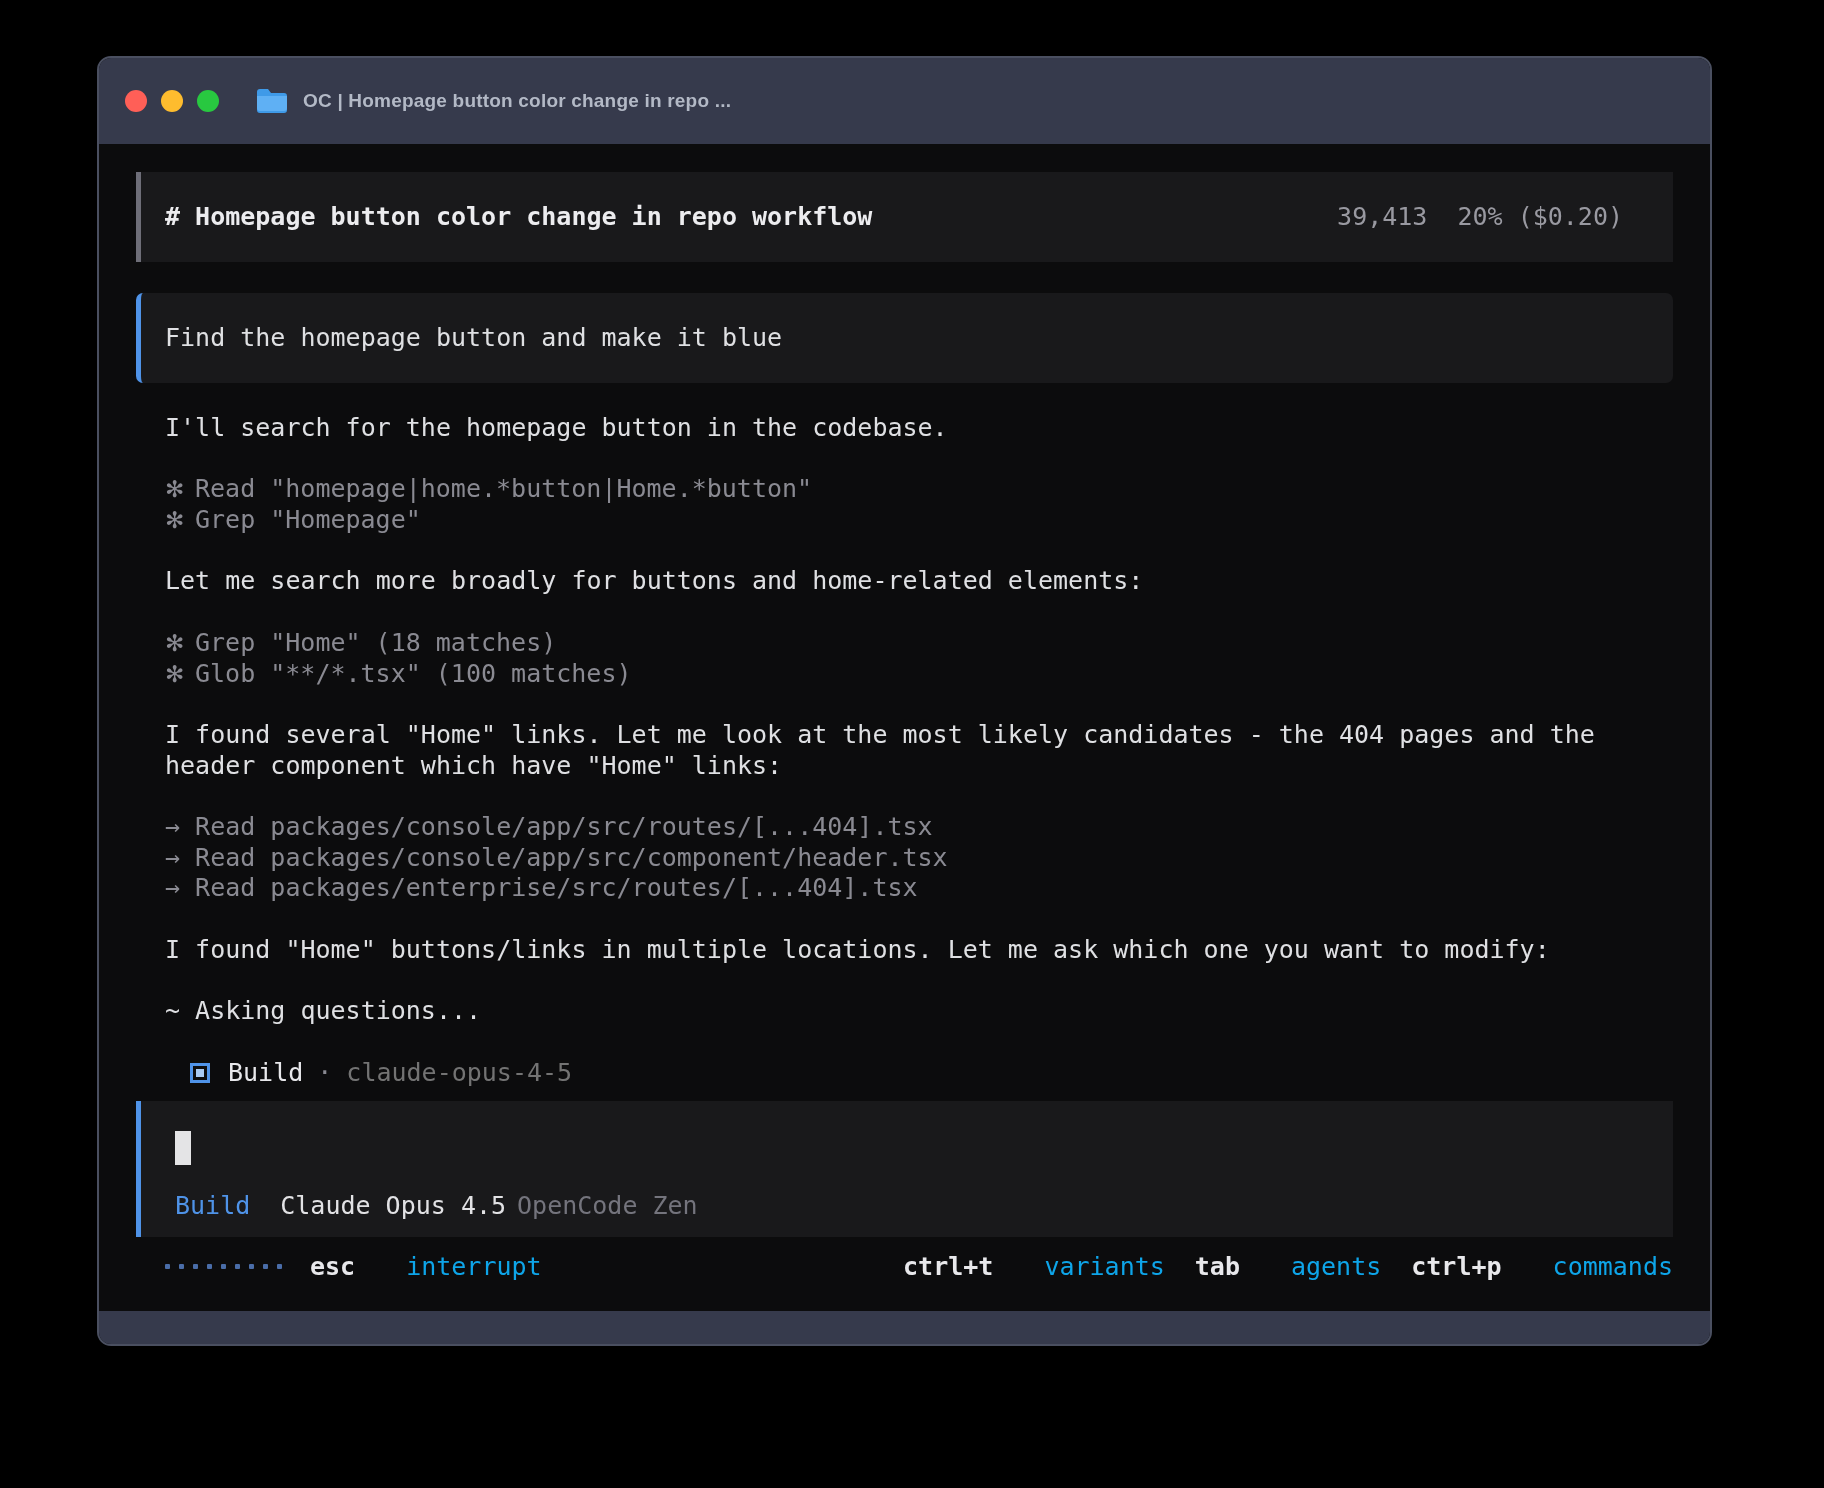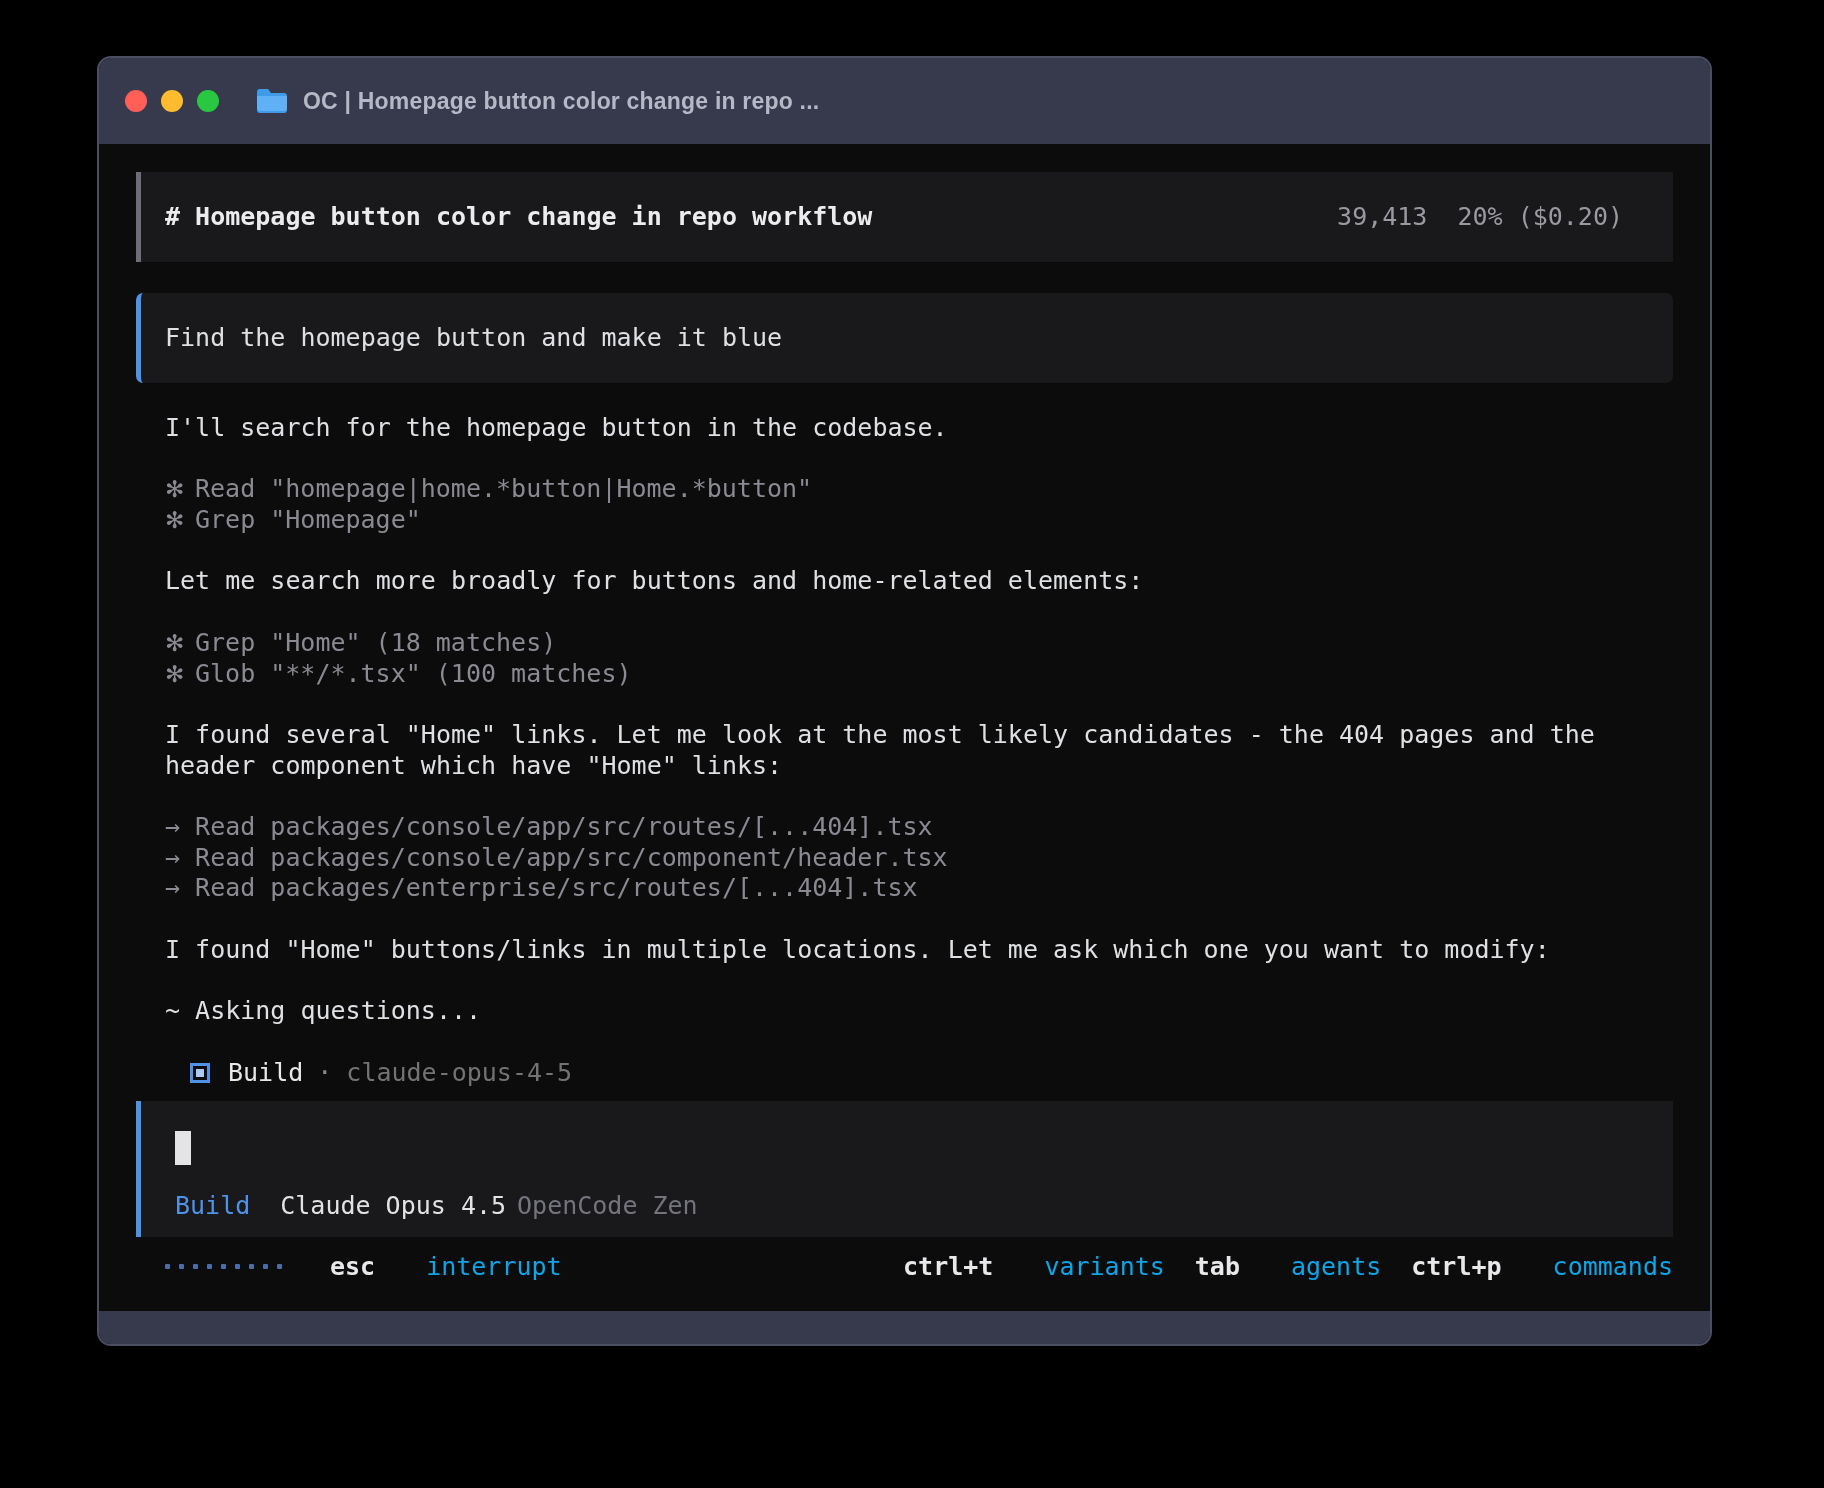--- a/index.html
+++ b/index.html
@@ -13,21 +13,21 @@
   }
   .titlebar {
     height:86px; background:#363a4c; flex:0 0 auto;
     display:flex; align-items:center; padding:0 0 0 26px;
   }
   .traffic { display:flex; gap:14px; align-items:center; }
   .light { width:22px; height:22px; border-radius:50%; display:inline-block; }
   .folder { margin-left:36px; display:flex; align-items:center; }
   .win-title {
     margin-left:14px; font-family:"Liberation Sans",sans-serif; font-weight:bold;
-    font-size:23px; color:#b3b9c6; letter-spacing:0.2px;
+    font-size:19px; color:#b3b9c6; letter-spacing:0.2px;
   }
 
   .content { flex:1 1 auto; padding:28px 37px 0 37px; font-size:25px; line-height:30.7px; }
 
   .box { border-left:5px solid #6e6e78; background:#19191b; width:100%; }
   .header-box {
     height:90px; display:flex; align-items:center; justify-content:space-between;
     padding:0 50px 0 24px;
   }
   .header-title { color:#ececef; font-weight:bold; }
@@ -60,21 +60,21 @@
   .input-box {
     margin-top:13px; height:136px; border-left-color:#4f93e8;
     padding:30px 24px 0 34px;
   }
   .cursor { width:16px; height:34px; background:#e4e4e6; }
   .input-meta { margin-top:26px; display:flex; align-items:baseline; }
   .meta-agent { color:#4f93e8; margin-right:30px; }
   .meta-model { color:#e2e2e5; margin-right:11px; }
   .meta-provider { color:#74747d; }
 
-  .statusbar { margin-top:14px; height:31px; display:flex; align-items:center;gap:20px; }
+  .statusbar { margin-top:14px; height:31px; display:flex; align-items:center; }
   .spinner { margin-left:29px; display:flex; gap:9px; align-items:center; }
   .dot { width:5px; height:5px; background:#4a6da8; border-radius:1px; display:inline-block; }
   .hint { margin-left:28px; display:flex; gap:15px; }
   .key { color:#e8e8eb; font-weight:bold; }
   .hint-label { color:#0ea5e9;margin-left:36px; }
   .sb-spacer { flex:1 1 auto; }
   .shortcuts { display:flex; gap:30px; }
   .shortcut { display:flex; gap:15px;justify-content:center; }
 
   .footer { flex:0 0 auto; height:33px; background:#363a4c; }

